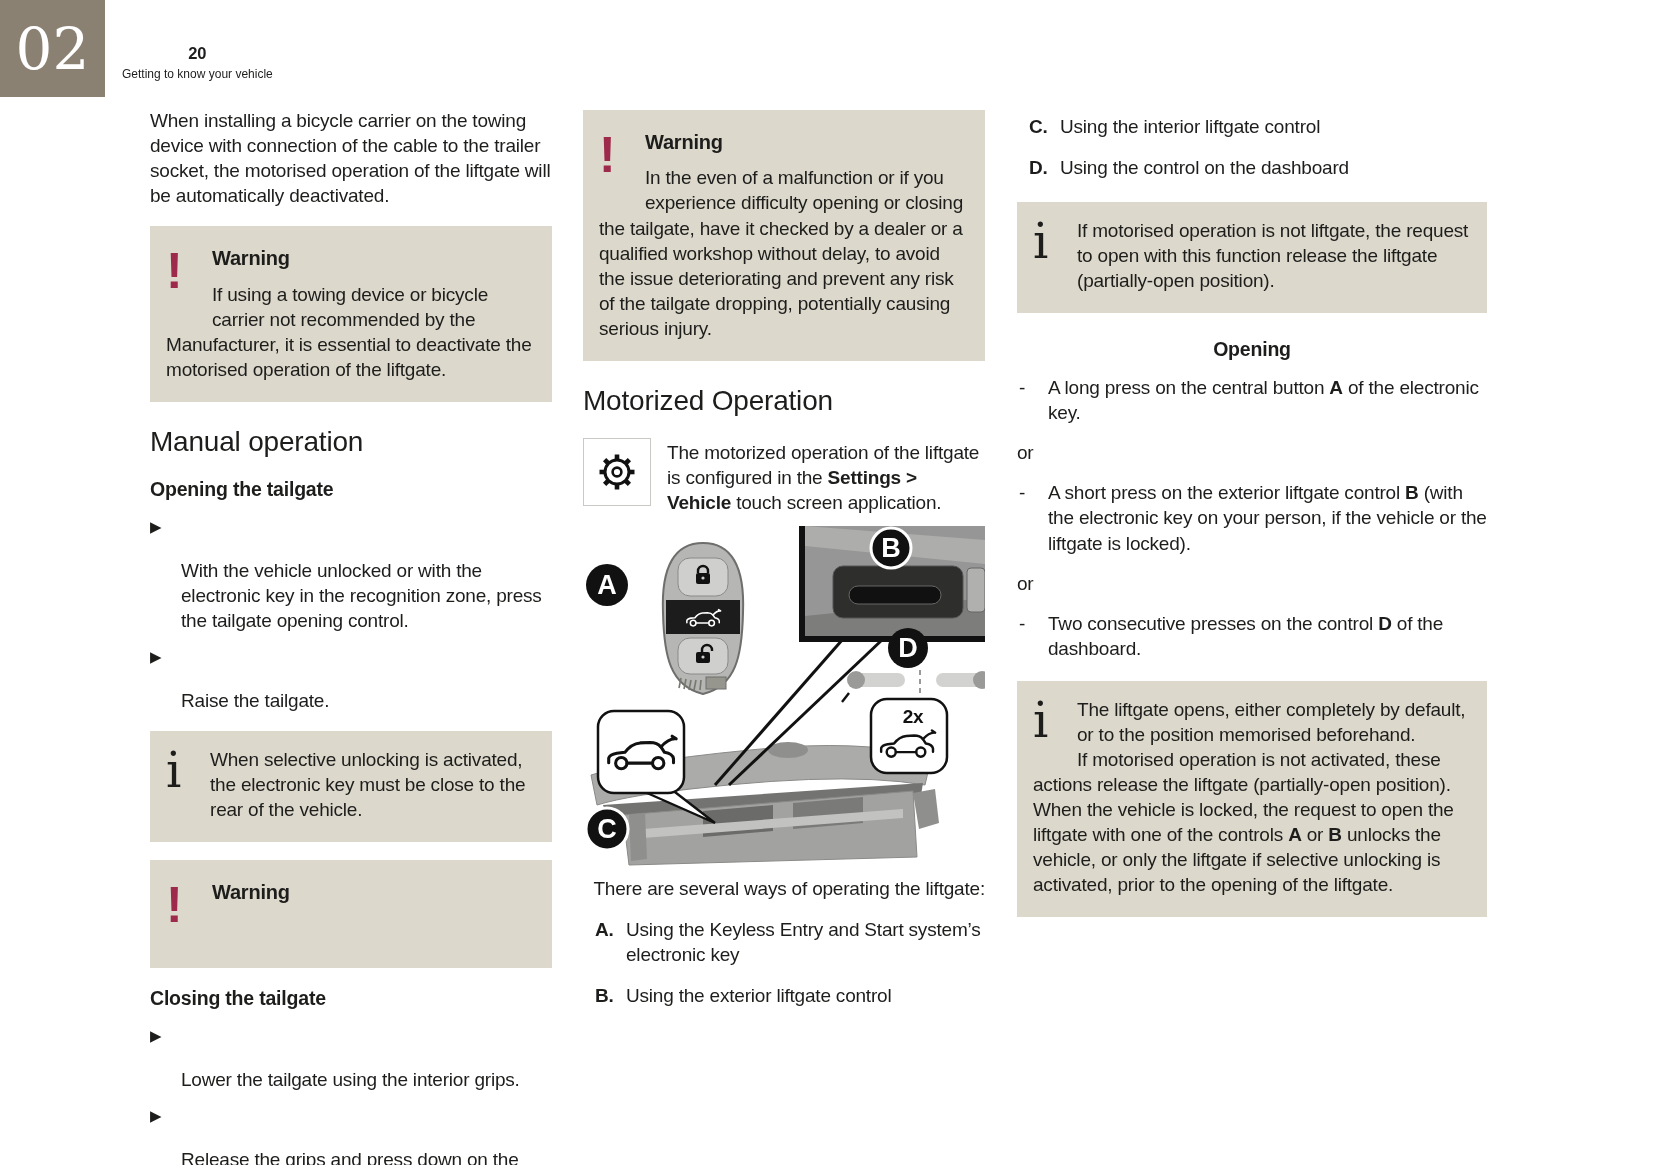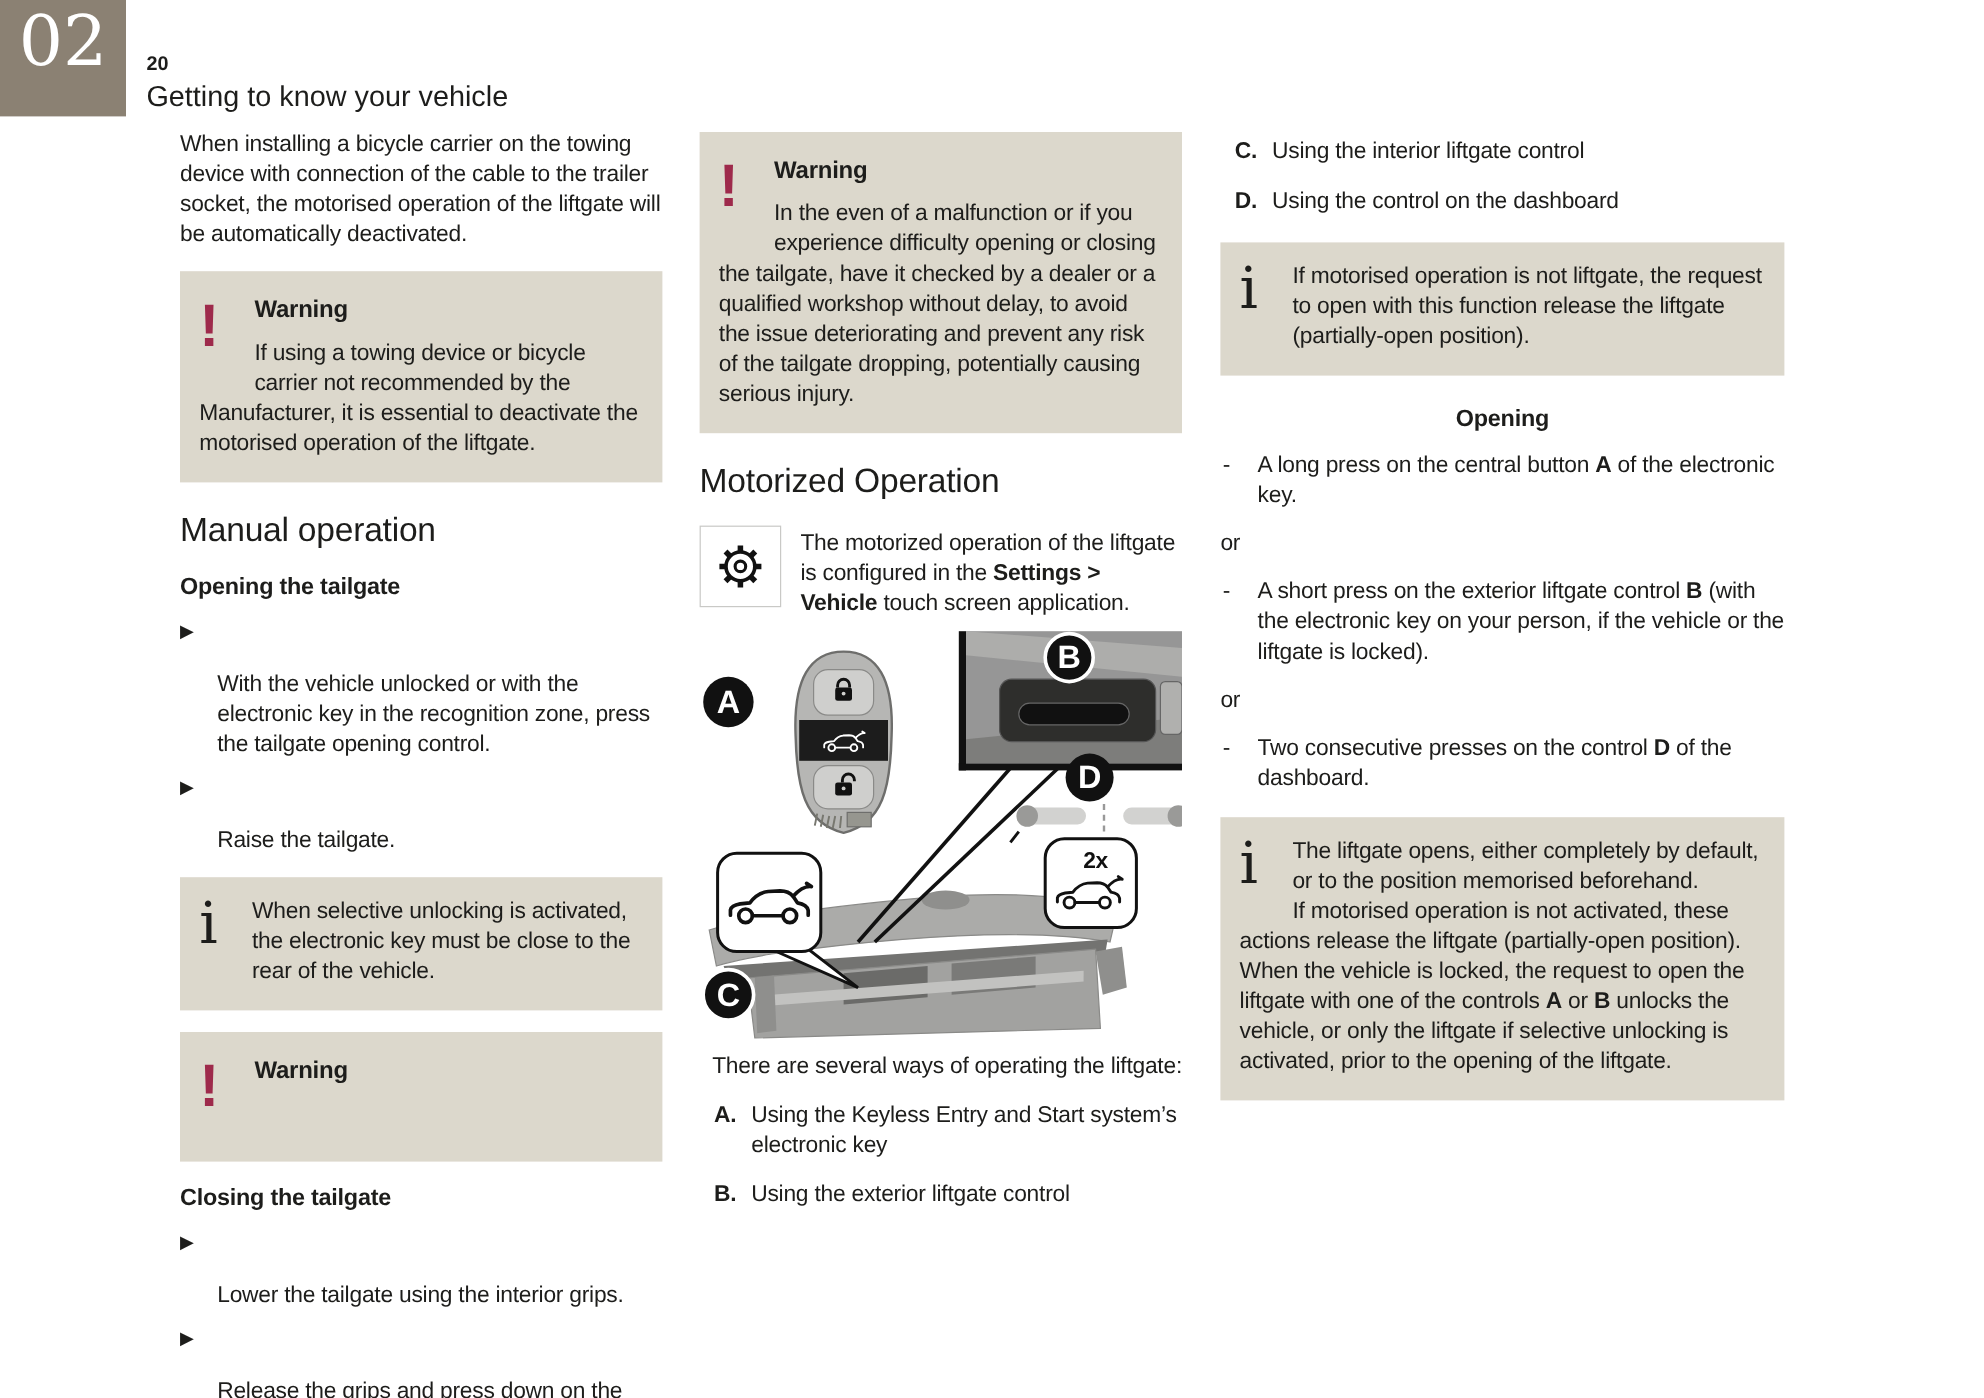--- a/index.html
+++ b/index.html
@@ -4,25 +4,25 @@
 <style>
   html,body{margin:0;padding:0;}
   body{
     width:1653px;height:1165px;position:relative;background:#ffffff;
     font-family:"Liberation Sans", sans-serif;color:#1d1d1b;overflow:hidden;
   }
   
   .badge{
     position:absolute;left:0;top:0;width:105px;height:97px;background:#8b8173;
     color:#fff;font-family:"DejaVu Serif", serif;font-size:58px;
-    display:flex;justify-content:center;
-  }
-  .header{position:absolute;left:122px;top:44px;}
+    display:flex;align-items:center;justify-content:center;
+  }
+  .header{position:absolute;left:122px;top:44px;text-align:center;}
   .page-num{font-weight:700;font-size:16.5px;}
-  .section-title{font-size:24px;margin-top:4px;}
+  .section-title{font-size:12px;margin-top:4px;}
 
   .col{position:absolute;top:108px;font-size:19px;line-height:1.32;letter-spacing:-0.2px;}
   .col-left{left:150px;width:402px;}
   .col-mid{left:583px;width:402px;}
   .col-right{left:1017px;width:470px;}
 
   p{margin:0;}
   .para{margin:0 0 16px 0;}
 
   .box{background:#dcd8cc;padding:16px 18px 20px 16px;overflow:hidden;margin:18px 0;}

